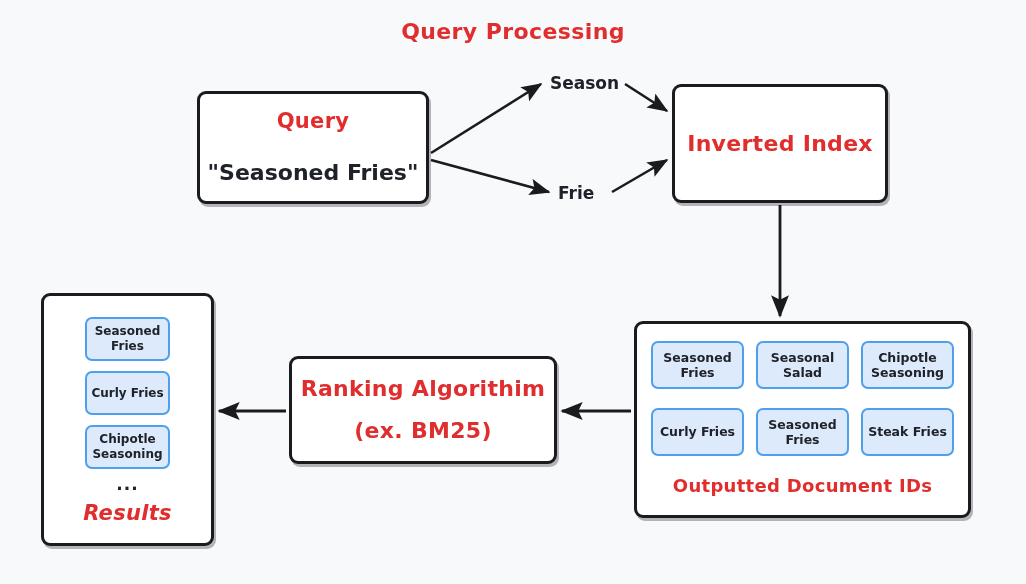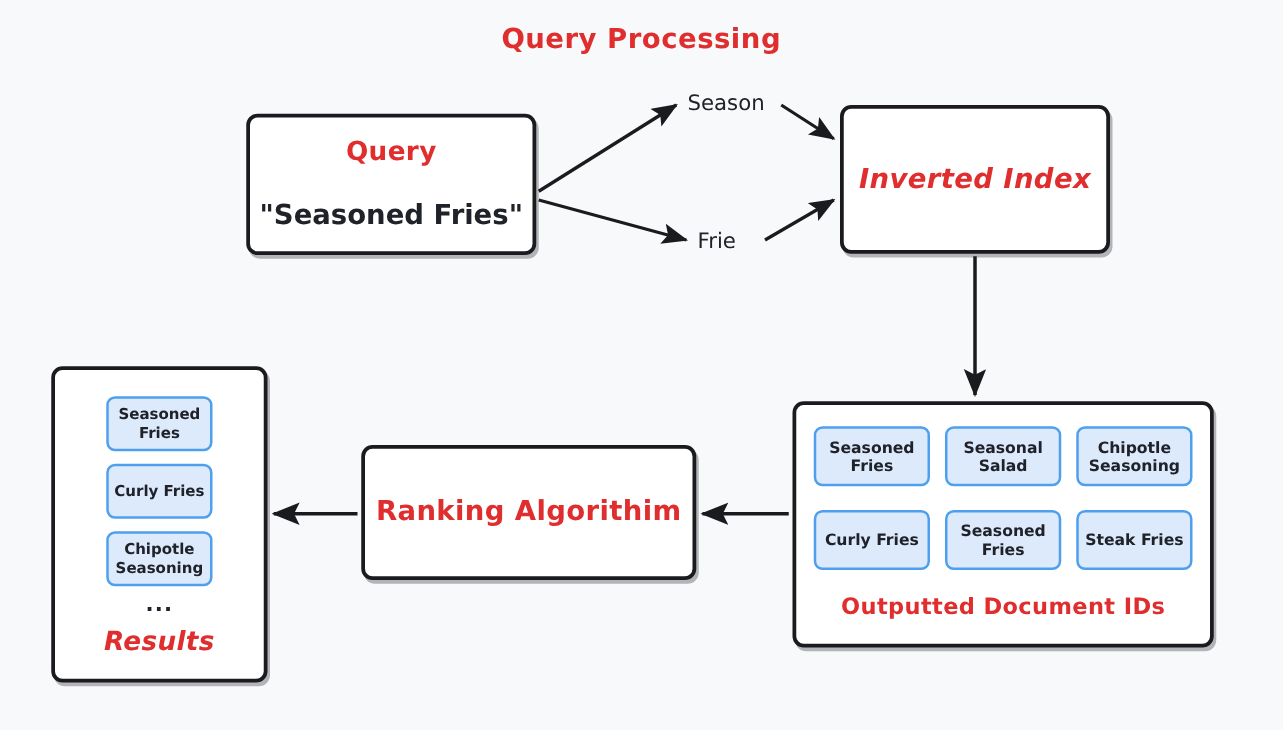--- a/index.html
+++ b/index.html
@@ -67,21 +67,20 @@
   }
   #query-node .red-title { font-size: 21px; }
   #query-node .dark-text { font-size: 22px; }
 
   
   #inverted-index-node {
     left: 672px;
     top: 84px;
     width: 216px;
     height: 119px;
-    font-style: italic;
   }
   #inverted-index-node .red-title { font-size: 22px; }
 
   
   #documents-node {
     left: 634px;
     top: 321px;
     width: 337px;
     height: 197px;
     justify-content: flex-start;
@@ -168,21 +167,21 @@
   #results-caption {
     margin-top: 8px;
     font-size: 21px;
     font-style: italic;
   }
 
   
   .edge-label {
     position: absolute;
     color: #20222a;
-    font-weight: normal;
+    font-weight: bold;
     font-size: 17px;
     white-space: nowrap;
   }
   #label-season { left: 550px; top: 73px; }
   #label-frie   { left: 558px; top: 183px; }
 
   
   #page-title {
     position: absolute;
     left: 0;
@@ -255,20 +254,21 @@
       </div>
       <div class="doc-chip">
         <span><span>Steak Fries</span><span></span></span>
       </div>
     </div>
     <div class="red-title" id="documents-caption">Outputted Document IDs</div>
   </div>
 
   <div class="node" id="ranking-node">
     <div class="red-title">Ranking Algorithim</div>
+    <div class="red-title">(ex. BM25)</div>
   </div>
 
   <div class="node" id="results-node">
     <div class="result-list">
       <div class="result-chip">
         <span><span>Seasoned</span><br><span>Fries</span></span>
       </div>
       <div class="result-chip">
         <span><span>Curly Fries</span><span></span></span>
       </div>

